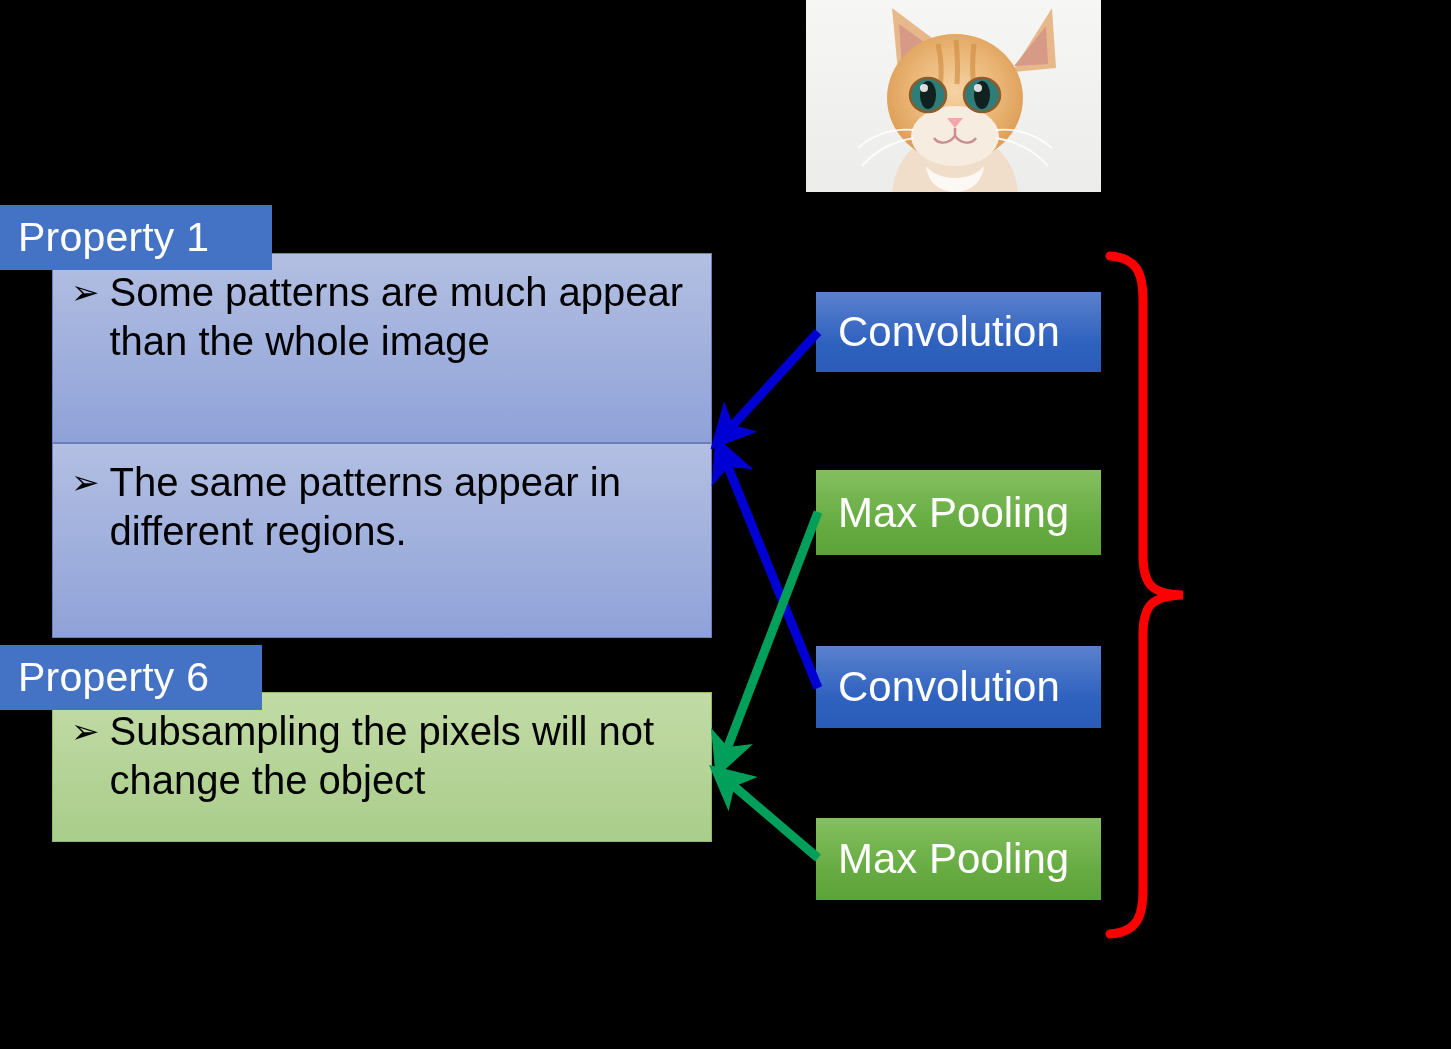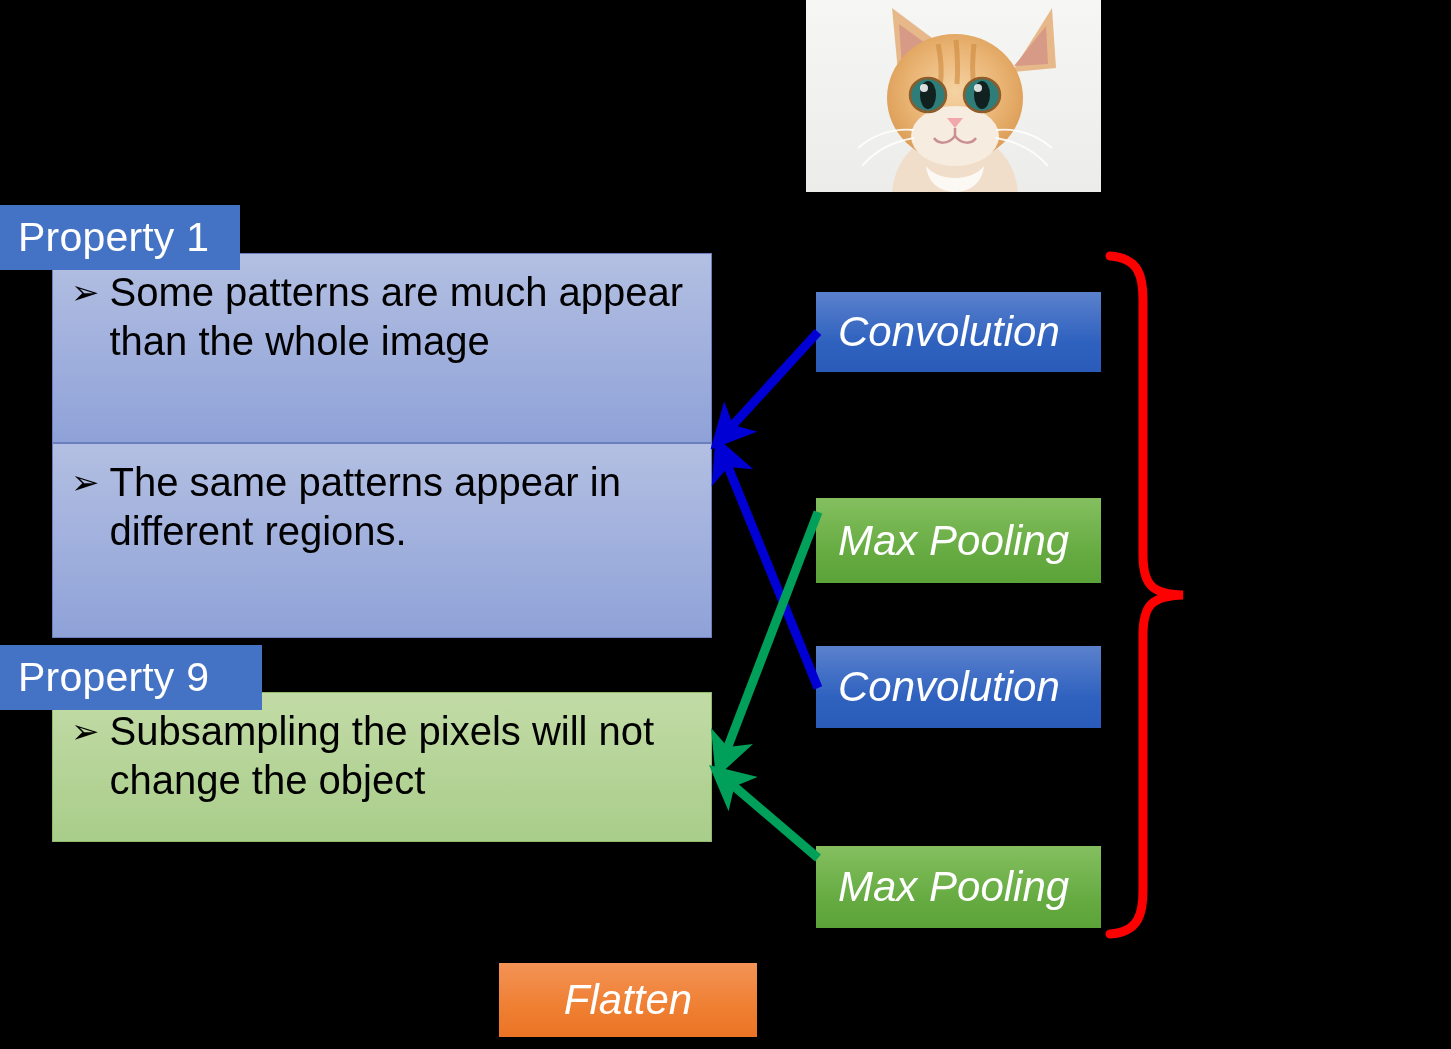--- a/index.html
+++ b/index.html
@@ -82,28 +82,26 @@
   .layer-box {
     position: absolute;
     box-sizing: border-box;
     display: flex;
     align-items: center;
     padding-left: 22px;
     color: #ffffff;
     font-size: 42px;
     line-height: 1;
     z-index: 6;
-    font-style: italic;
   }
   .layer-box.conv {
     background: linear-gradient(180deg, #5b81cd 0%, #2f62bf 62%, #2a5bb8 100%);
   }
   .layer-box.pool {
     background: linear-gradient(180deg, #84bf5f 0%, #66ab42 65%, #5ba338 100%);
-    margin-top: 28px;
   }
   .layer-box.flatten {
     background: linear-gradient(180deg, #f39356 0%, #ef7f32 60%, #ec7424 100%);
     padding-left: 0;
     justify-content: center;
   }
 
   
   .overlay {
     position: absolute;
@@ -173,60 +171,57 @@
       <path d="M120 166 C132 182 166 182 178 166 C176 186 160 192 149 192 C138 192 122 186 120 166 Z" fill="#ffffff" opacity="0.8"></path>
     </svg>
   </div>
 
   <div class="prop-body blue" style="left:52px; top:253px; width:660px; height:190px;">
     <div class="bullet-line">
       <span class="bullet-glyph">➢</span>
       <span class="bullet-text">Some patterns are much appear than the whole image</span>
     </div>
   </div>
-  <div class="prop-tab" style="left:0px; top:205px; width:240px; height:65px;text-align:right;">
+  <div class="prop-tab" style="left:0px; top:205px; width:272px; height:65px;text-align:right;">
     <span>Property 1</span>
   </div>
 
   <div class="prop-body blue" style="left:52px; top:443px; width:660px; height:195px;">
     <div class="bullet-line">
       <span class="bullet-glyph">➢</span>
       <span class="bullet-text">The same patterns appear in different regions.</span>
     </div>
   </div>
 
   <div class="prop-body green" style="left:52px; top:692px; width:660px; height:150px;">
     <div class="bullet-line">
       <span class="bullet-glyph">➢</span>
       <span class="bullet-text">Subsampling the pixels will not change the object</span>
     </div>
   </div>
   <div class="prop-tab" style="left:0px; top:645px; width:262px; height:65px;">
-    <span>Property 9</span>
+    <span>Property 6</span>
   </div>
 
   <div class="layer-box conv" style="left:816px; top:292px; width:285px; height:80px;">
     <span>Convolution</span>
   </div>
 
   <div class="layer-box pool" style="left:816px; top:470px; width:285px; height:85px;">
     <span>Max Pooling</span>
   </div>
 
   <div class="layer-box conv" style="left:816px; top:646px; width:285px; height:82px;">
     <span>Convolution</span>
   </div>
 
   <div class="layer-box pool" style="left:816px; top:818px; width:285px; height:82px;">
     <span>Max Pooling</span>
   </div>
 
-  <div class="layer-box flatten" style="left:499px; top:963px; width:258px; height:74px;">
-    <span>Flatten</span>
-  </div>
 
   <svg class="overlay" viewBox="0 0 1451 1049">
     <defs>
       <marker id="blueHead" markerWidth="5" markerHeight="5" refX="3.1" refY="2.5" orient="auto" markerUnits="strokeWidth">
         <path d="M0,0 L5,2.5 L0,5 L1.3,2.5 Z" fill="#0000d4"></path>
       </marker>
       <marker id="greenHead" markerWidth="5" markerHeight="5" refX="3.1" refY="2.5" orient="auto" markerUnits="strokeWidth">
         <path d="M0,0 L5,2.5 L0,5 L1.3,2.5 Z" fill="#00a05a"></path>
       </marker>
     </defs>

